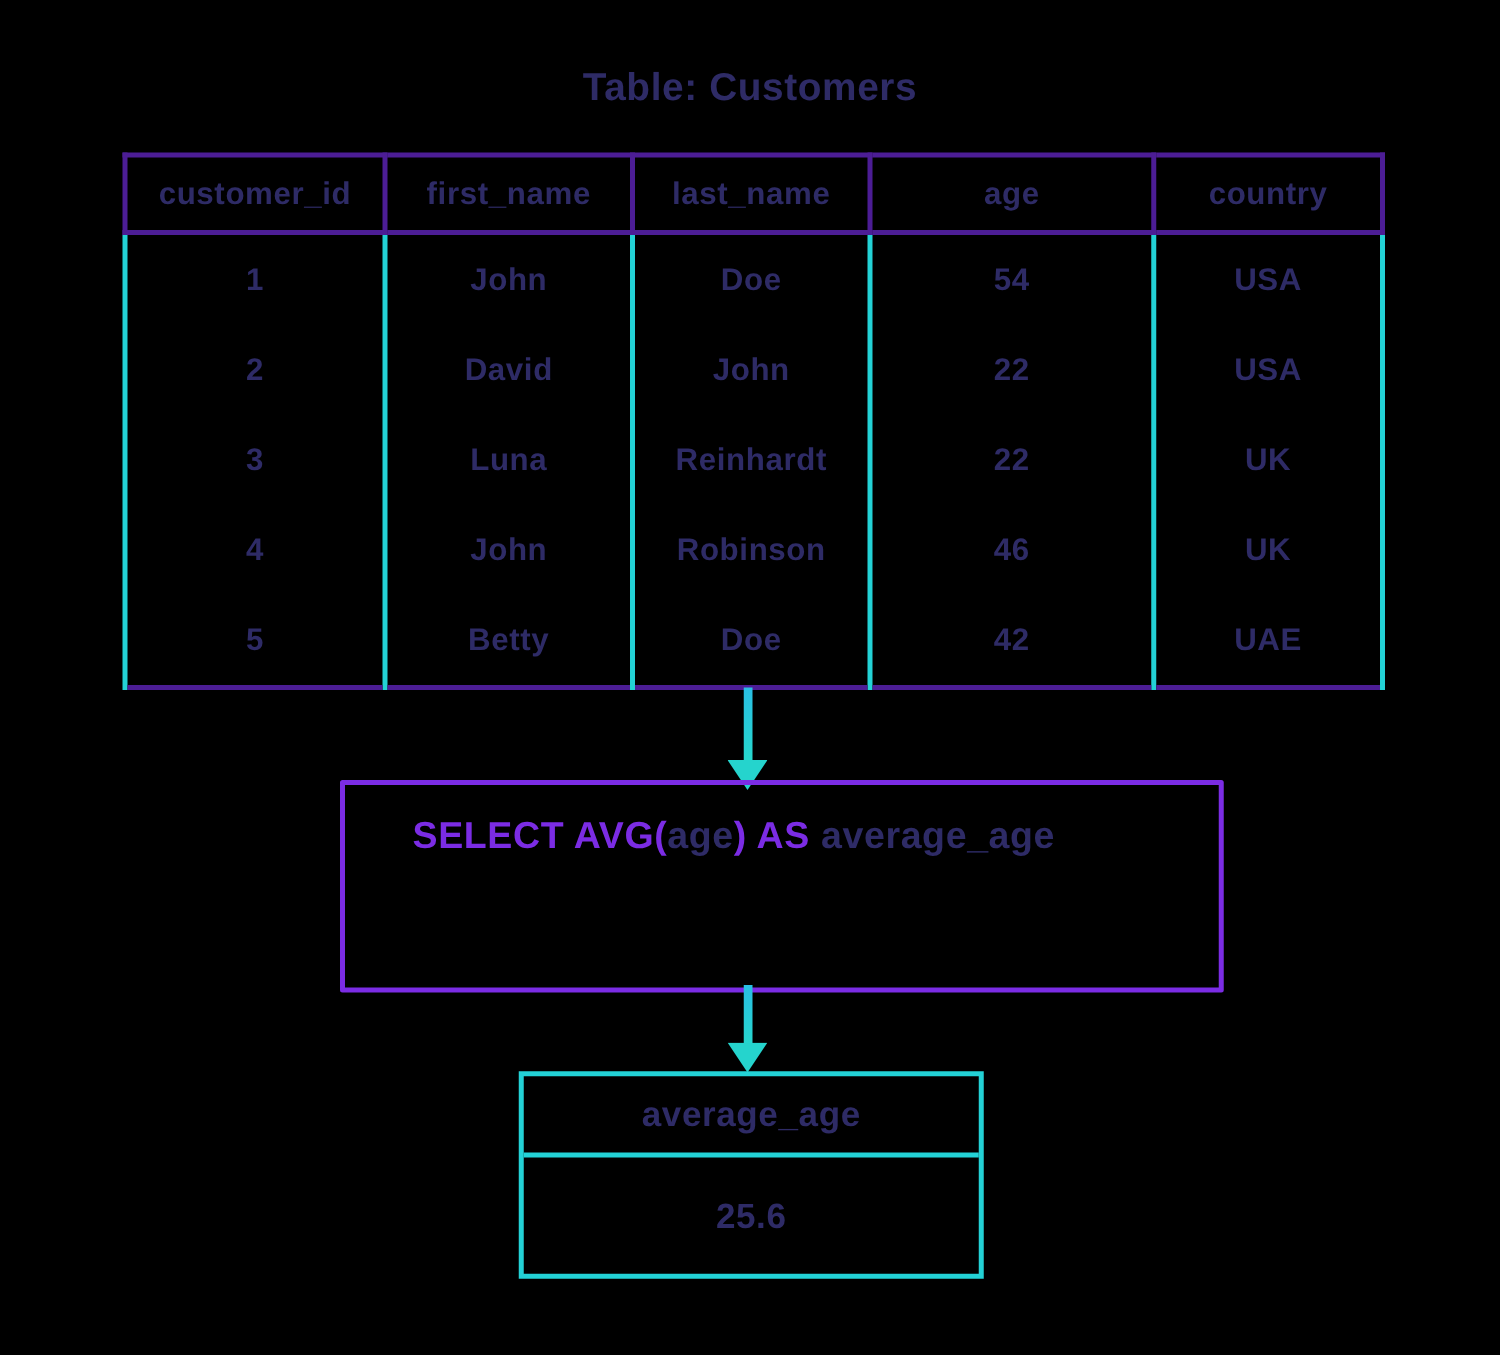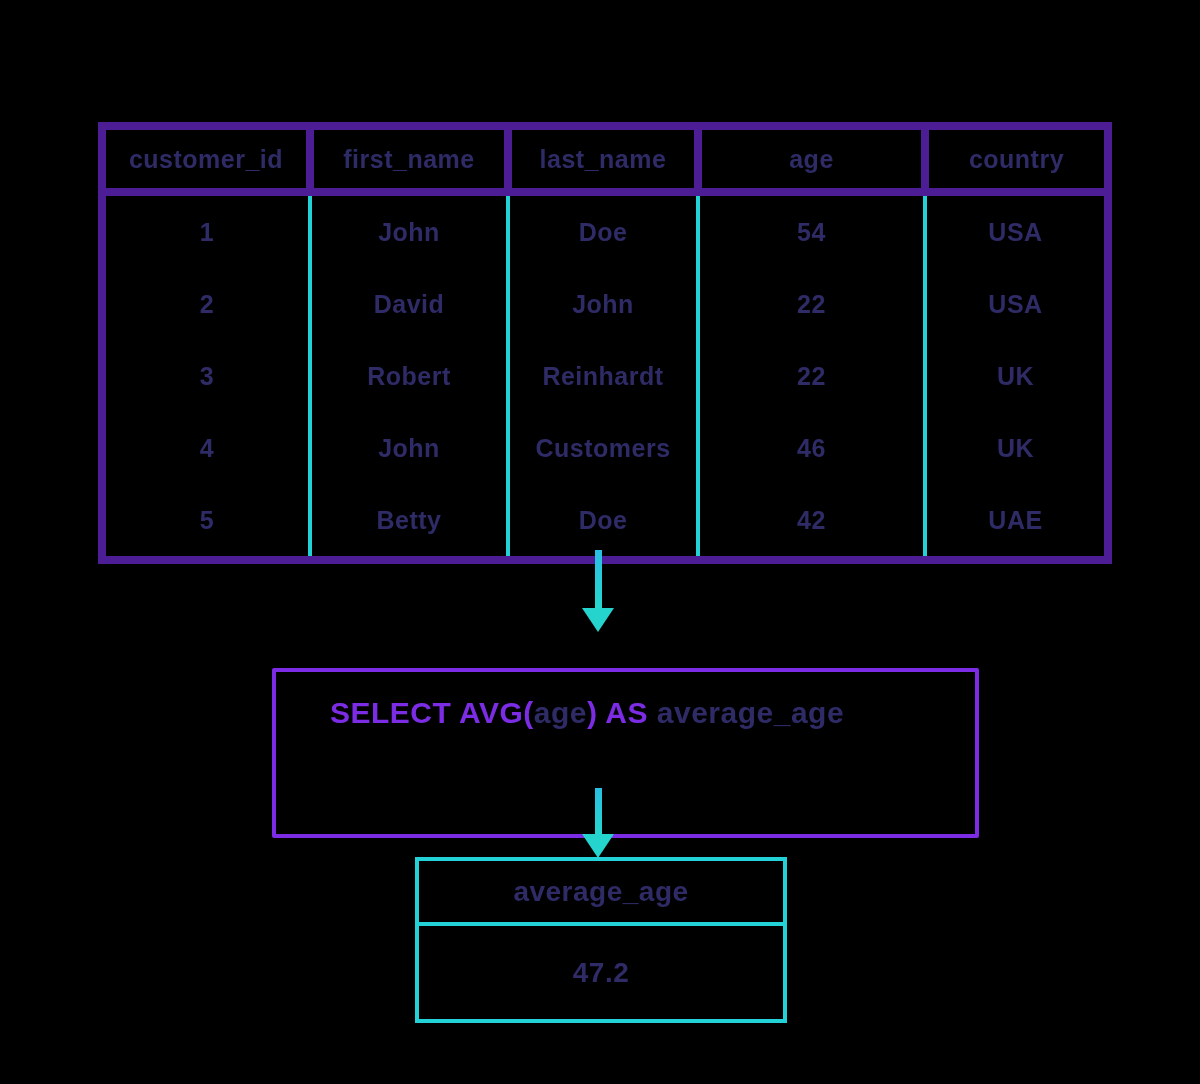--- a/index.html
+++ b/index.html
@@ -33,21 +33,21 @@
   table.customers {
     position: absolute;
     left: 98px;
     top: 122px;
     border-collapse: collapse;
     table-layout: fixed;
     width: 1006px;
   }
   table.customers,
   table.customers th {
-    border: 8px solid #4c1d95;
+    border: 4px solid #4c1d95;
   }
   table.customers th {
     height: 58px;
     font-size: 25px;
     letter-spacing: 0.5px;
     color: #2e2b66;
     text-align: center;
     vertical-align: middle;
     padding: 0;
   }
@@ -78,21 +78,21 @@
   }
   .stem1 { left: 595px; top: 550px; height: 60px; }
   .head1 { left: 582px; top: 608px; }
   .stem2 { left: 595px; top: 788px; height: 50px; }
   .head2 { left: 582px; top: 834px; }
 
   
   .query-box {
     position: absolute;
     left: 272px;
-    top: 668px;
+    top: 624px;
     width: 645px;
     height: 148px;
     border: 4px solid #7b2ce4;
     border-radius: 2px;
     padding: 14px 0 0 54px;
     box-sizing: content-box;
   }
   .query-line {
     white-space: pre;
     font-size: 30px;
@@ -133,20 +133,21 @@
     font-size: 28px;
     letter-spacing: 0.5px;
     color: #2e2b66;
   }
 </style>
 </head>
 <body>
 
 <div class="canvas">
 
+  <div class="title">Table: Customers</div>
 
   <table class="customers">
     <colgroup>
       <col style="width:208px">
       <col style="width:198px">
       <col style="width:190px">
       <col style="width:227px">
       <col style="width:183px">
     </colgroup>
     <thead>
@@ -168,29 +169,29 @@
       </tr>
       <tr>
         <td>2</td>
         <td>David</td>
         <td>John</td>
         <td>22</td>
         <td>USA</td>
       </tr>
       <tr>
         <td>3</td>
-        <td>Robert</td>
+        <td>Luna</td>
         <td>Reinhardt</td>
         <td>22</td>
         <td>UK</td>
       </tr>
       <tr>
         <td>4</td>
         <td>John</td>
-        <td>Customers</td>
+        <td>Robinson</td>
         <td>46</td>
         <td>UK</td>
       </tr>
       <tr>
         <td>5</td>
         <td>Betty</td>
         <td>Doe</td>
         <td>42</td>
         <td>UAE</td>
       </tr>
@@ -202,16 +203,16 @@
 
   <div class="query-box">
     <div class="query-line"><span class="kw">SELECT AVG(</span><span class="id">age</span><span class="kw">) AS </span><span class="id">average_age</span></div>
   </div>
 
   <div class="arrow-stem stem2"></div>
   <div class="arrow-head head2"></div>
 
   <div class="result">
     <div class="result-header">average_age</div>
-    <div class="result-value">47.2</div>
+    <div class="result-value">25.6</div>
   </div>
 
 </div>
 
 </body></html>

